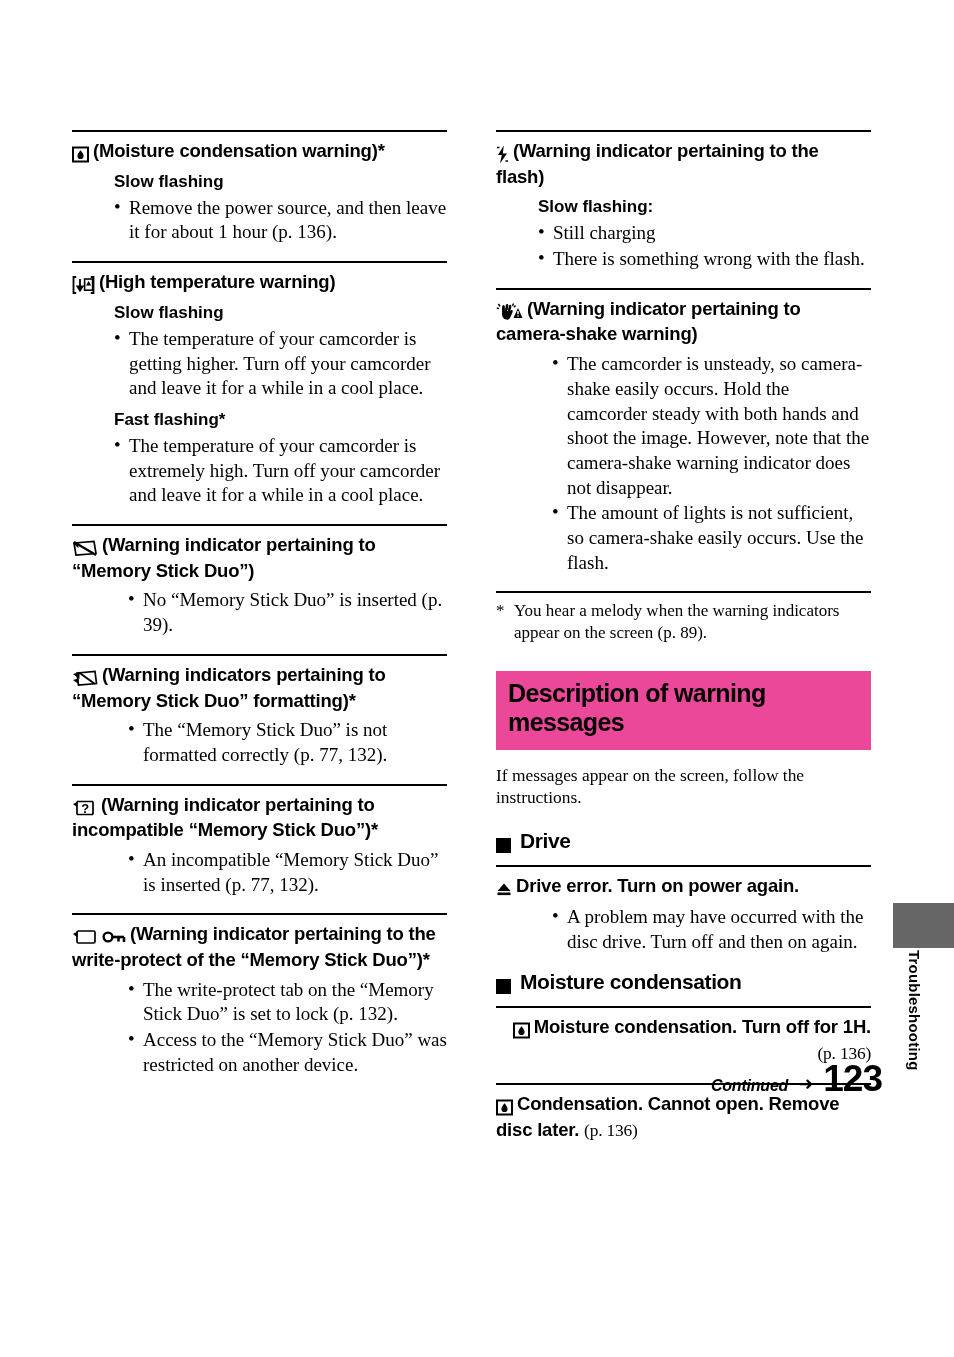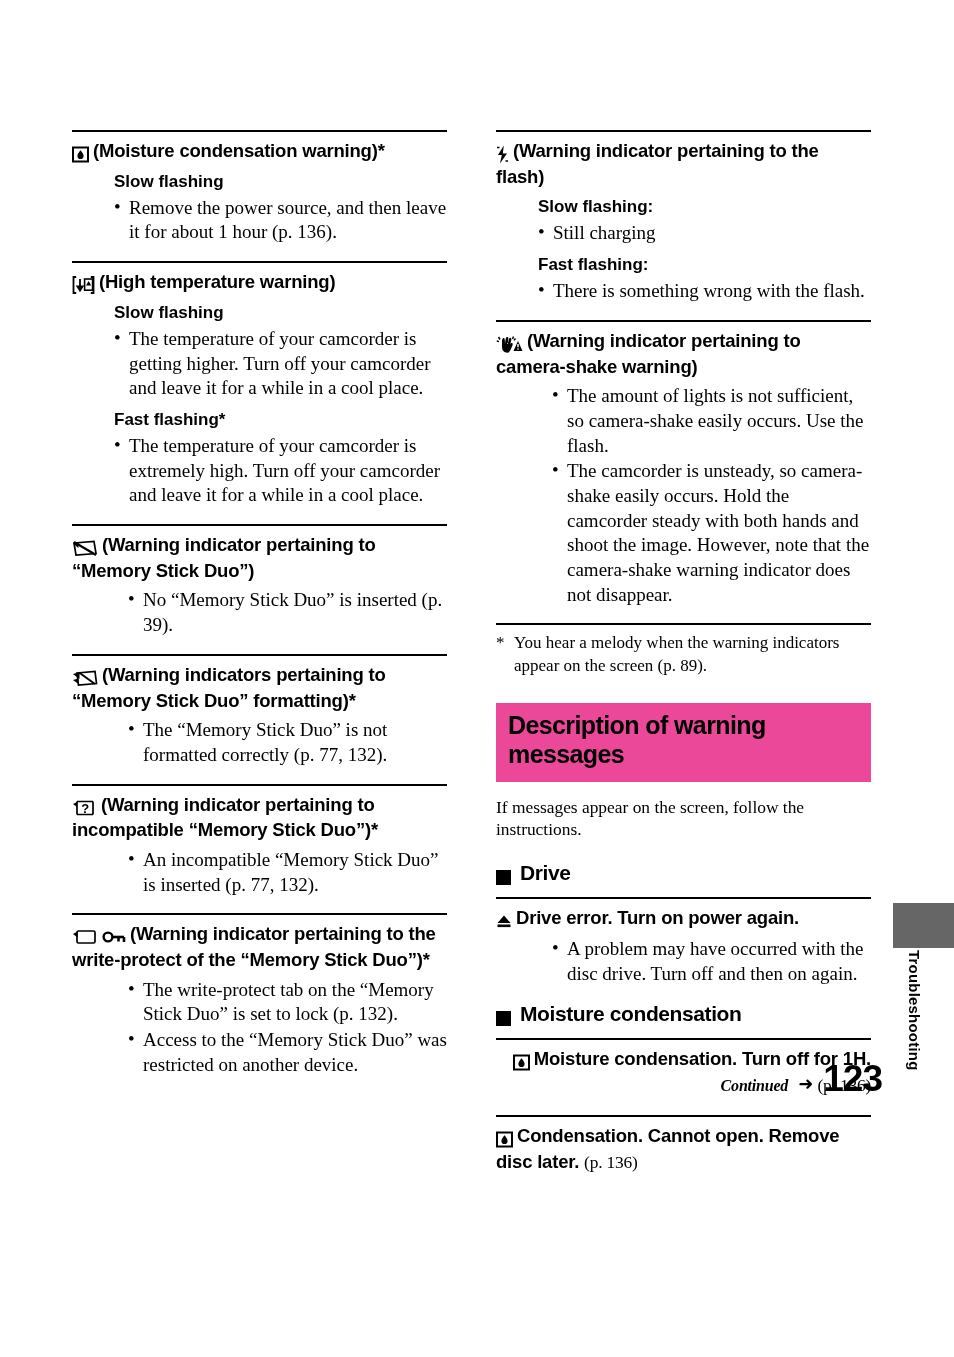--- a/index.html
+++ b/index.html
@@ -180,21 +180,21 @@
   
   .footer {
     position: absolute;
     right: 72px;
     bottom: 42px;
     display: flex;
     align-items: baseline;
     gap: 10px;
   }
   .footer .cont {
-    font-family: Liberation Serif, serif;
+    font-family: Liberation Sans, sans-serif;
     font-weight: bold;
     font-style: italic;
     font-size: 16px;
     letter-spacing: -0.2px;
     text-align: right;
   }
   .footer .arrow {
     font-family: "DejaVu Sans", sans-serif;
     font-size: 18px;
     line-height: 1;
@@ -342,43 +342,42 @@
           <svg class="gicon" width="13" height="19" viewBox="0 0 13 19">
             <path d="M7.8 0.5 L2 10 L5.8 10 L4 18.5 L11 8.4 L6.8 8.4 Z" fill="#000"></path>
             <path d="M1 2.5 L3.5 2.5 M9.5 16 L12 16" stroke="#000" stroke-width="1.4"></path>
           </svg>
         </span><span>(Warning indicator pertaining to the flash)</span>
       </div>
       <div class="sub-head">Slow flashing:</div>
       <ul class="bl">
         <li>Still charging</li>
       </ul>
-      <div class="sub-head">Fast flashing:</div>
       <ul class="bl">
         <li>There is something wrong with the flash.</li>
       </ul>
     </div>
 
     <div class="block">
       <hr class="rule">
       <div class="ind-head">
         <span class="ico">
           <svg class="gicon" width="27" height="19" viewBox="0 0 27 19">
             <path d="M6 7 C6 4.5 6.6 3 7.6 3 C8.5 3 8.9 4 8.9 6.2 L8.9 9 L9.8 3.6 C10 2.4 10.6 1.8 11.4 2 C12.2 2.1 12.5 2.9 12.3 4.2 L11.6 9 L13 4.2 C13.3 3.1 14 2.6 14.7 2.9 C15.4 3.1 15.6 3.9 15.3 5 L14.2 9.5 C14.8 8.2 15.5 7.8 16.2 8.1 C16.8 8.4 16.9 9.2 16.4 10.5 L14.6 14.8 C13.6 17 12.2 18 10.2 17.6 C7.6 17.1 6 15.2 6 12 Z" fill="#000"></path>
             <path d="M2.5 2 L4 4.5 M0.8 6 L3 6.6" stroke="#000" stroke-width="1.5"></path>
             <path d="M17.5 1.5 L16.5 4 M19.5 3.5 L18 5.4" stroke="#000" stroke-width="1.4"></path>
             <path d="M22 6 L26.5 16 L17.5 16 Z" fill="#000"></path>
             <path d="M22 9 L22 12.3" stroke="#fff" stroke-width="1.5"></path>
             <circle cx="22" cy="14" r="0.8" fill="#fff"></circle>
           </svg>
         </span><span>(Warning indicator pertaining to camera-shake warning)</span>
       </div>
       <ul class="bl deep">
+        <li>The camcorder is unsteady, so camera-shake easily occurs. Hold the camcorder steady with both hands and shoot the image. However, note that the camera-shake warning indicator does not disappear.</li>
         <li>The amount of lights is not sufficient, so camera-shake easily occurs. Use the flash.</li>
-        <li>The camcorder is unsteady, so camera-shake easily occurs. Hold the camcorder steady with both hands and shoot the image. However, note that the camera-shake warning indicator does not disappear.</li>
       </ul>
     </div>
 
     <div>
       <hr class="rule">
       <div class="footnote">
         <span class="star">*</span><span>You hear a melody when the warning indicators appear on the screen (p. 89).</span>
       </div>
     </div>
 

